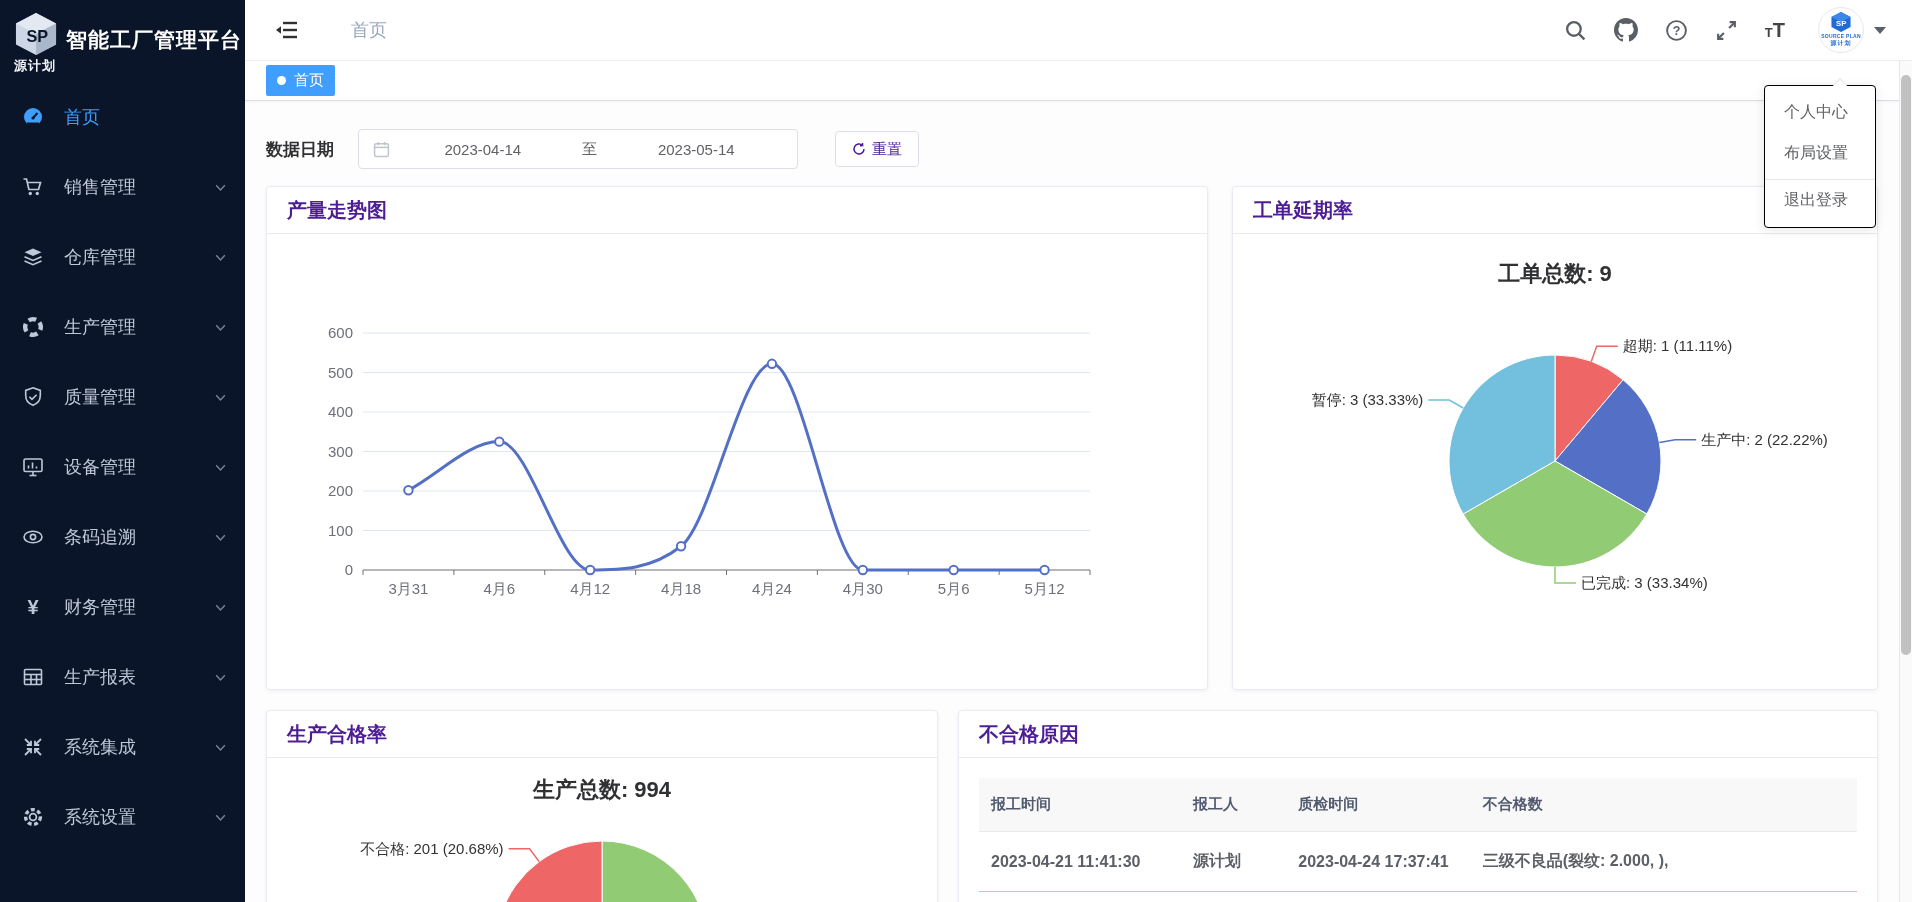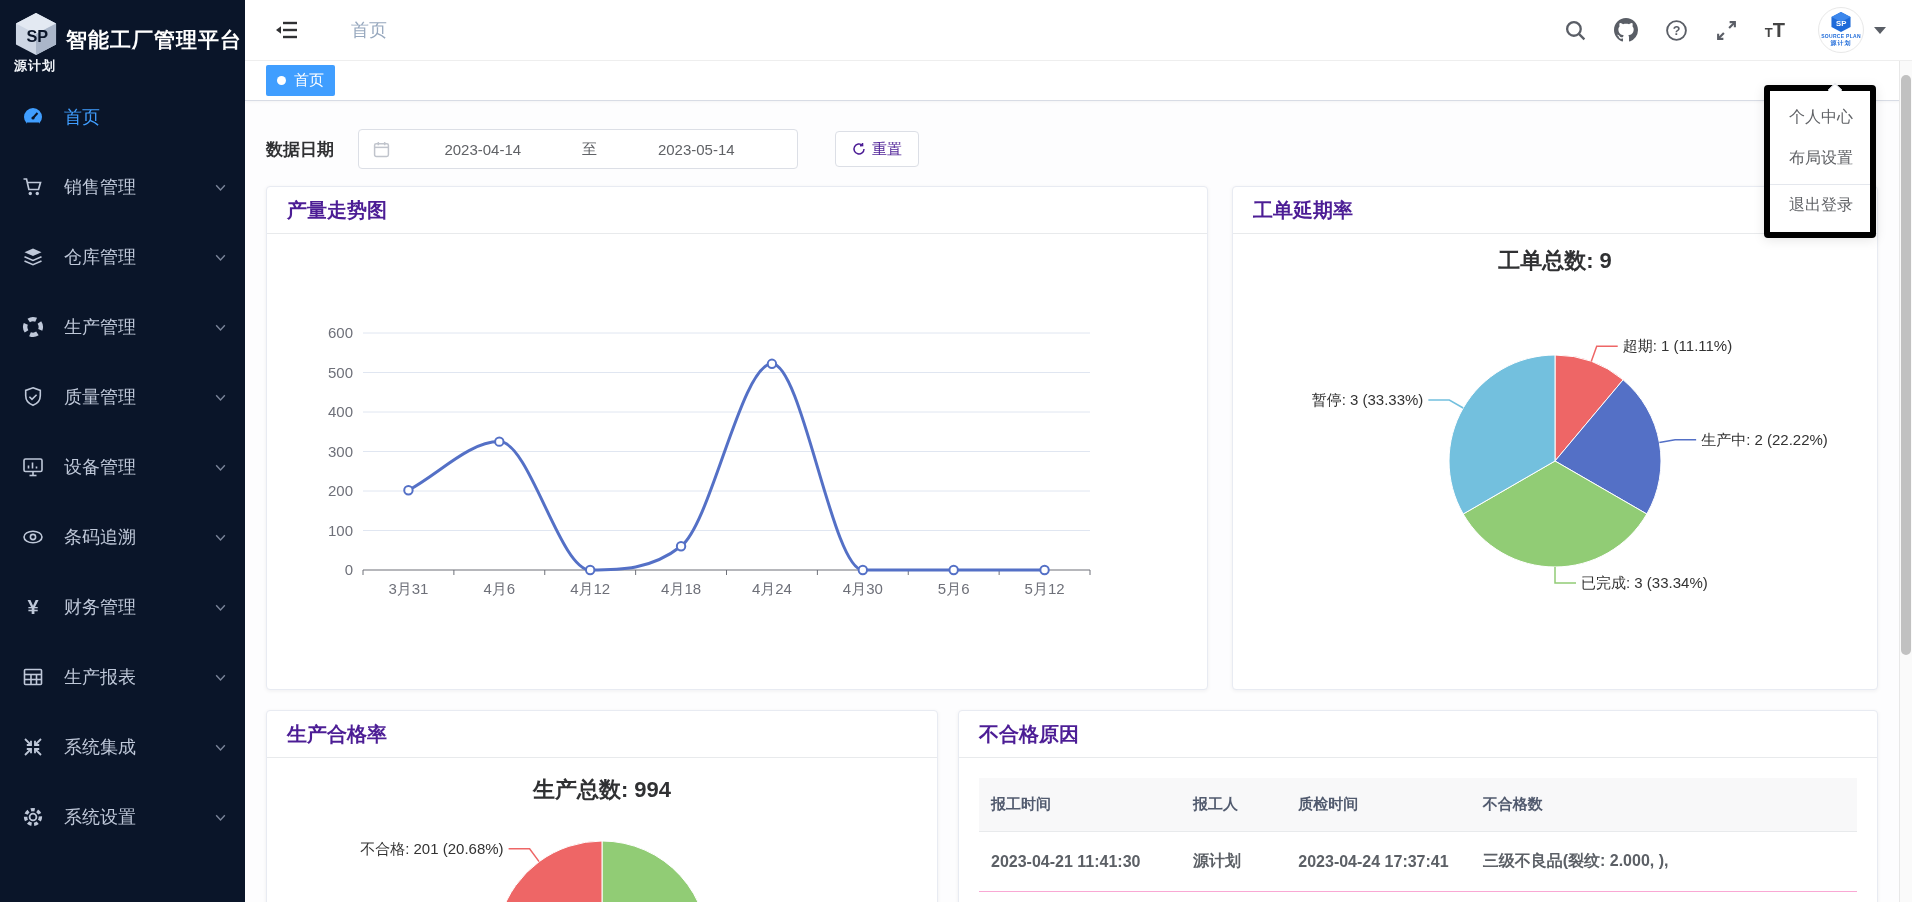--- a/index.html
+++ b/index.html
@@ -65,21 +65,21 @@
   .row2 .card-body { height:371px; }
 
   .chart-title { position:absolute; left:0; right:0; text-align:center; font-size:22px; font-weight:bold; color:#303133; }
 
   
   .defect-table { width:100%; border-collapse:collapse; }
   .defect-table th { background:#f8f8f9; color:#515a6e; font-size:15px; font-weight:bold; text-align:left; padding:17px 12px; border-bottom:1px solid #e8eaec; white-space:nowrap; }
   .defect-table td { color:#5c6066; font-size:16px; font-weight:bold; padding:19px 12px; border-bottom:1px solid #f9a8d4; white-space:nowrap; }
 
   
-  .user-menu { position:absolute; top:85px; right:36px; width:112px; background:#fff; border:6px solid #000000; border-radius:4px; box-shadow:0 2px 12px rgba(0,0,0,.1); padding:6px 0; z-index:100; }
+  .user-menu { position:absolute; top:85px; right:36px; width:112px; background:#fff; border:1px solid #000000; border-radius:4px; box-shadow:0 2px 12px rgba(0,0,0,.1); padding:6px 0; z-index:100; }
   .user-menu .notch { position:absolute; top:-6px; right:30px; width:10px; height:10px; background:#fff; border-left:1px solid #e4e7ed; border-top:1px solid #e4e7ed; transform:rotate(45deg); }
   .um-item { padding:10px 19px; font-size:16px; color:#606266; cursor:pointer; white-space:nowrap; }
   .um-item.divided { border-top:1px solid #e4e7ed; margin-top:5px; }
 
   
   .scrollbar { position:absolute; top:61px; right:0; bottom:0; width:13px; background:#fafafa; border-left:1px solid #e8e8e8; z-index:50; }
   .scroll-thumb { position:absolute; top:14px; left:1px; width:10px; height:580px; background:#c1c1c1; border-radius:5px; cursor:pointer; }
 
   svg { display:block; }
 </style>
@@ -409,21 +409,21 @@
                 <circle cx="686.6875" cy="336" r="4.2" fill="#fff" stroke="#5470c6" stroke-width="2"></circle>
                 <circle cx="777.5625" cy="336" r="4.2" fill="#fff" stroke="#5470c6" stroke-width="2"></circle>
               </svg>
           </div>
         </div>
         <div class="card c-right">
           <div class="card-head">
               <span class="card-title">工单延期率</span>
             </div>
           <div class="card-body">
-            <div class="chart-title" style="top:12px;" id="pie1-title">工单总数: 9</div>
+            <div class="chart-title" style="top:25px;" id="pie1-title">工单总数: 9</div>
             <svg id="pie1-svg" width="644" height="455" viewBox="0 0 644 455">
                 <path d="M 322 227 L 322 121 A 106 106 0 0 1 390.1354866267732 145.79928902938832 Z" fill="#ee6666" stroke="#fff" stroke-width="1"></path>
                 <polyline points="358.2541351925209,127.39258219669371 363.7264574857316,112.35750026411917 384.7264574857316,112.35750026411917" fill="none" stroke="#ee6666" stroke-width="1.5"></polyline>
                 <text x="389.7264574857316" y="117.35750026411917" text-anchor="start" font-size="15" fill="#333" font-family="Liberation Sans, sans-serif">超期: 1 (11.11%)</text>
                 <path d="M 322 227 L 390.1354866267732 145.79928902938832 A 106 106 0 0 1 413.79869280115054 280 Z" fill="#5470c6" stroke="#fff" stroke-width="1"></path>
                 <polyline points="426.38962181929406,208.59329316730538 442.1465458674894,205.8149223246345 463.1465458674894,205.8149223246345" fill="none" stroke="#5470c6" stroke-width="1.5"></polyline>
                 <text x="468.1465458674894" y="210.8149223246345" text-anchor="start" font-size="15" fill="#333" font-family="Liberation Sans, sans-serif">生产中: 2 (22.22%)</text>
                 <path d="M 322 227 L 413.79869280115054 280 A 106 106 0 0 1 230.20130719884952 280.00000000000006 Z" fill="#91cc75" stroke="#fff" stroke-width="1"></path>
                 <polyline points="322,333 322,349 343,349" fill="none" stroke="#91cc75" stroke-width="1.5"></polyline>
                 <text x="348" y="354" text-anchor="start" font-size="15" fill="#333" font-family="Liberation Sans, sans-serif">已完成: 3 (33.34%)</text>

